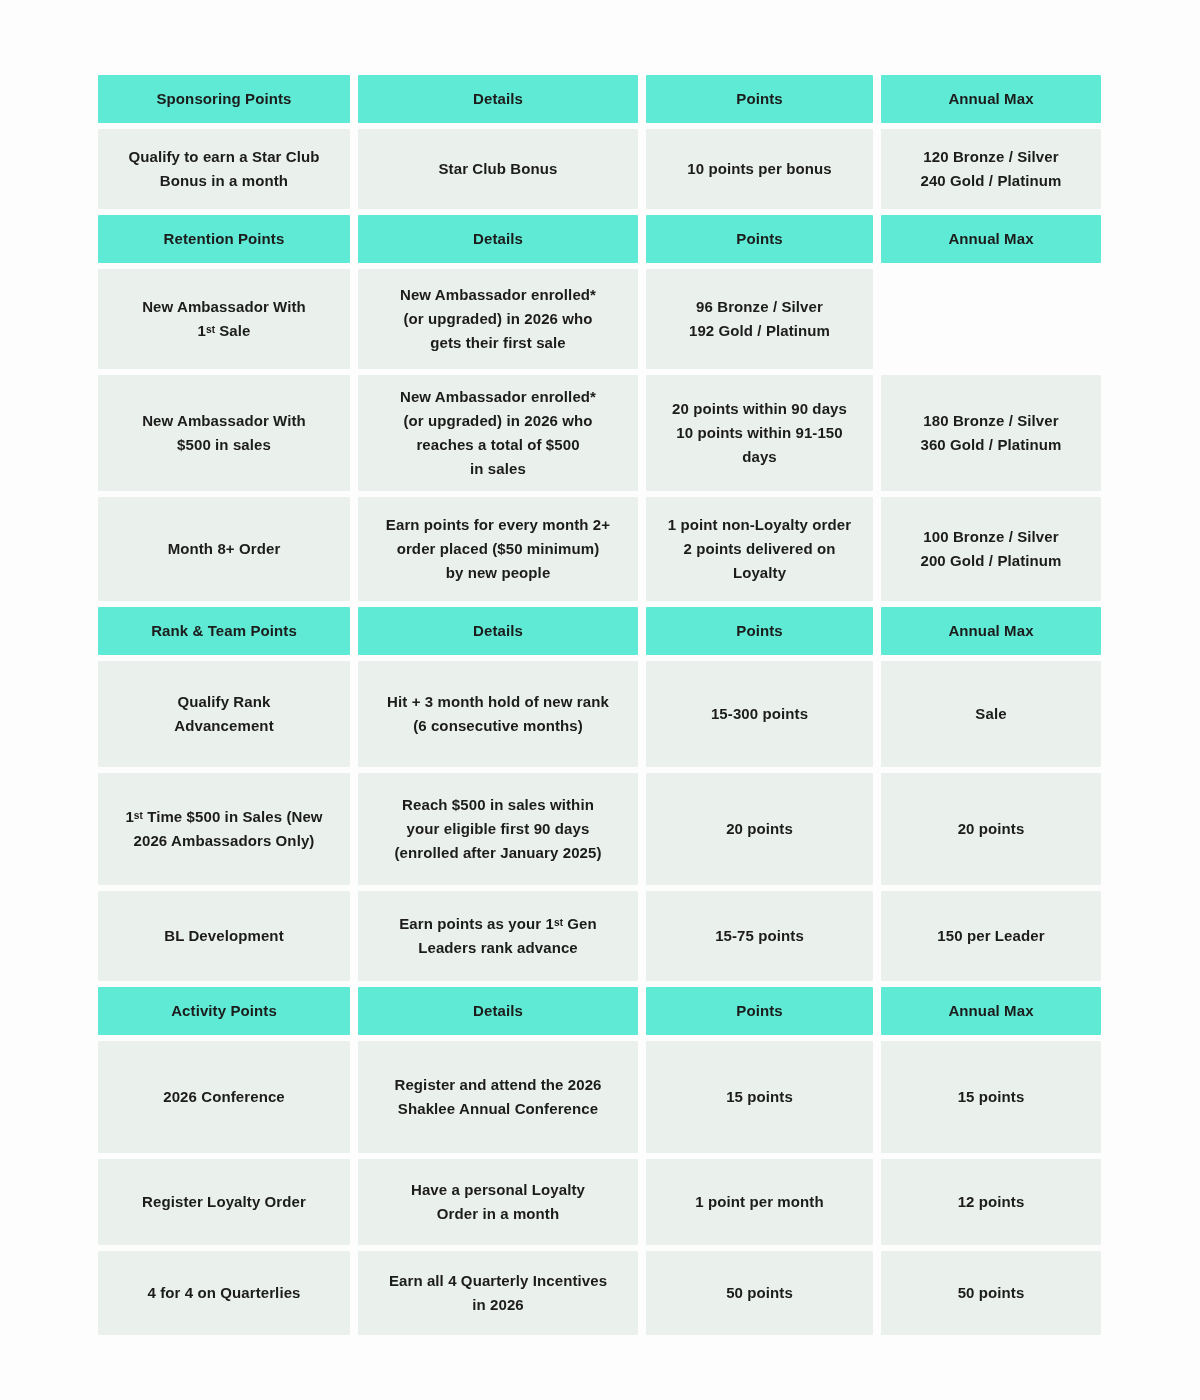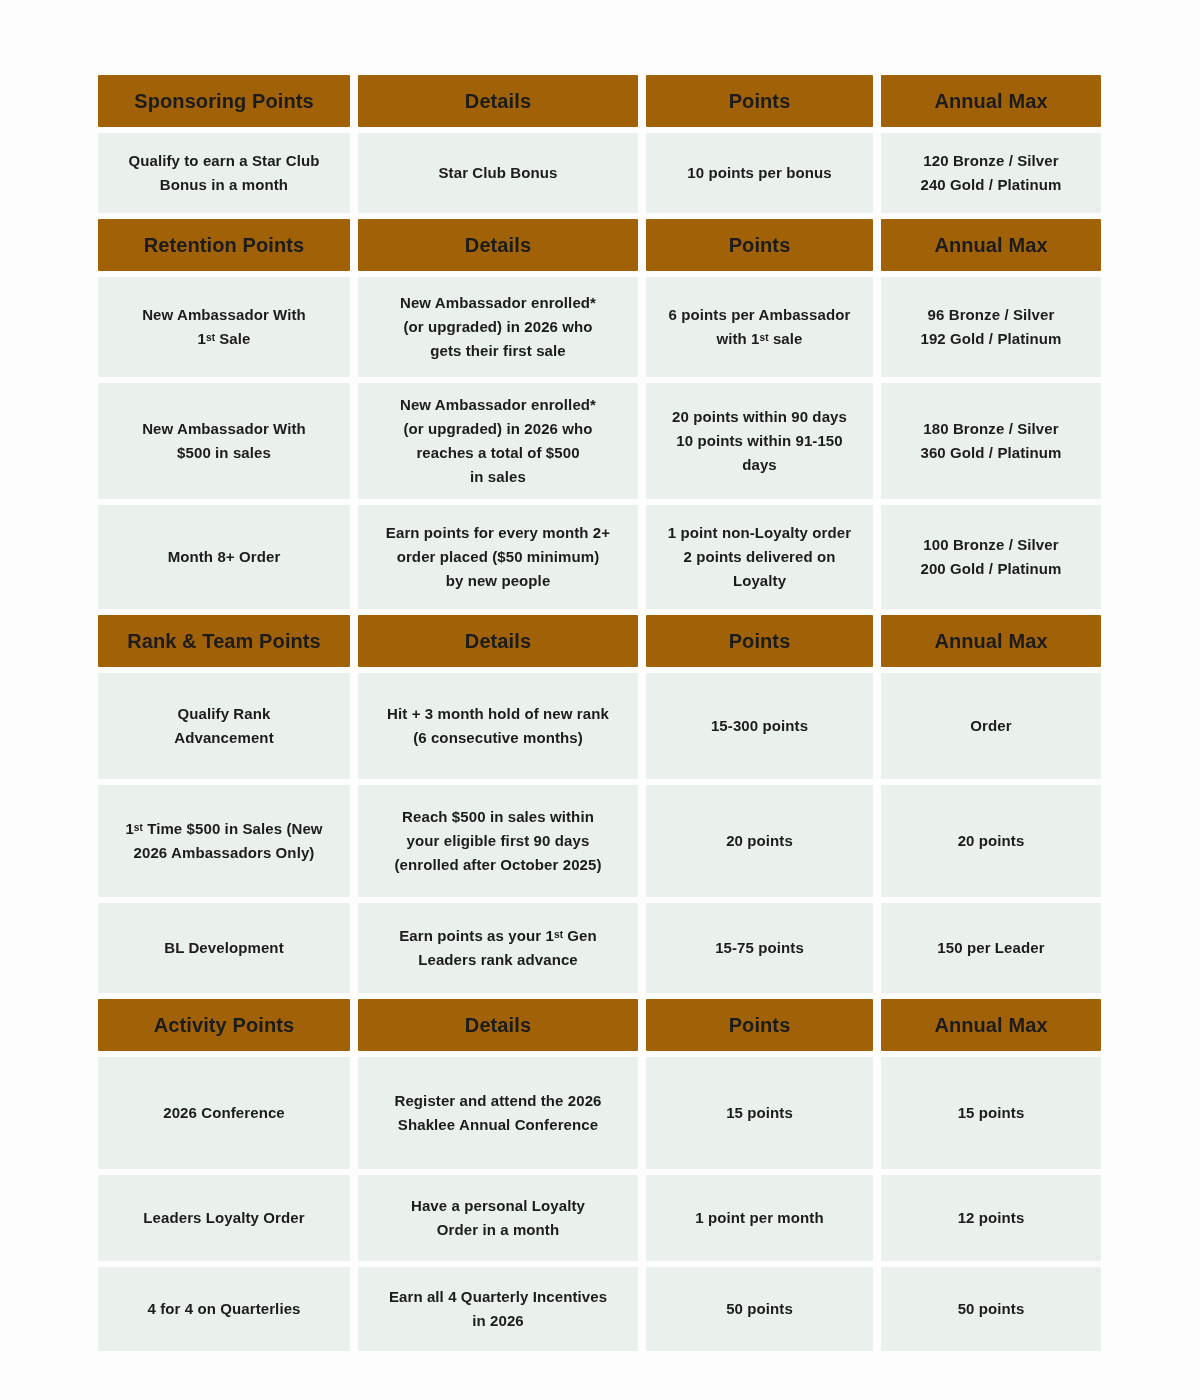--- a/index.html
+++ b/index.html
@@ -34,22 +34,22 @@
     padding: 10px 13px;
     white-space: pre-line;
     background: #eaf0eb;
     font-weight: bold;
     font-size: 15px;
     line-height: 1.6;
     letter-spacing: 0.1px;
     border-radius: 1px;
   }
   .row.header .cell {
-    background: #a16207;
-    font-size: 20px;
+    background: #5eead4;
+    font-size: 15px;
     min-height: 48px;
   }
   
   .rh-80  .cell { min-height: 80px; }
   .rh-84  .cell { min-height: 84px; }
   .rh-86  .cell { min-height: 86px; }
   .rh-90  .cell { min-height: 90px; }
   .rh-100 .cell { min-height: 100px; }
   .rh-104 .cell { min-height: 104px; }
   .rh-106 .cell { min-height: 106px; }
@@ -81,22 +81,20 @@
       <div class="cell">Details</div>
       <div class="cell">Points</div>
       <div class="cell">Annual Max</div>
     </div>
     <div class="row rh-100">
       <div class="cell">New Ambassador With
 1ˢᵗ Sale</div>
       <div class="cell">New Ambassador enrolled*
 (or upgraded) in 2026 who
 gets their first sale</div>
-      <div class="cell">6 points per Ambassador
-with 1ˢᵗ sale</div>
       <div class="cell">96 Bronze / Silver
 192 Gold / Platinum</div>
     </div>
     <div class="row rh-112">
       <div class="cell">New Ambassador With
 $500 in sales</div>
       <div class="cell">New Ambassador enrolled*
 (or upgraded) in 2026 who
 reaches a total of $500
 in sales</div>
@@ -123,28 +121,28 @@
       <div class="cell">Details</div>
       <div class="cell">Points</div>
       <div class="cell">Annual Max</div>
     </div>
     <div class="row rh-106">
       <div class="cell">Qualify Rank
 Advancement</div>
       <div class="cell">Hit + 3 month hold of new rank
 (6 consecutive months)</div>
       <div class="cell">15-300 points</div>
-      <div class="cell">Order</div>
+      <div class="cell">Sale</div>
     </div>
     <div class="row rh-112">
       <div class="cell">1ˢᵗ Time $500 in Sales (New
 2026 Ambassadors Only)</div>
       <div class="cell">Reach $500 in sales within
 your eligible first 90 days
-(enrolled after October 2025)</div>
+(enrolled after January 2025)</div>
       <div class="cell">20 points</div>
       <div class="cell">20 points</div>
     </div>
     <div class="row rh-90">
       <div class="cell">BL Development</div>
       <div class="cell">Earn points as your 1ˢᵗ Gen
 Leaders rank advance</div>
       <div class="cell">15-75 points</div>
       <div class="cell">150 per Leader</div>
     </div>
@@ -156,21 +154,21 @@
       <div class="cell">Annual Max</div>
     </div>
     <div class="row rh-112">
       <div class="cell">2026 Conference</div>
       <div class="cell">Register and attend the 2026
 Shaklee Annual Conference</div>
       <div class="cell">15 points</div>
       <div class="cell">15 points</div>
     </div>
     <div class="row rh-86">
-      <div class="cell">Leaders Loyalty Order</div>
+      <div class="cell">Register Loyalty Order</div>
       <div class="cell">Have a personal Loyalty
 Order in a month</div>
       <div class="cell">1 point per month</div>
       <div class="cell">12 points</div>
     </div>
     <div class="row rh-84">
       <div class="cell">4 for 4 on Quarterlies</div>
       <div class="cell">Earn all 4 Quarterly Incentives
 in 2026</div>
       <div class="cell">50 points</div>

